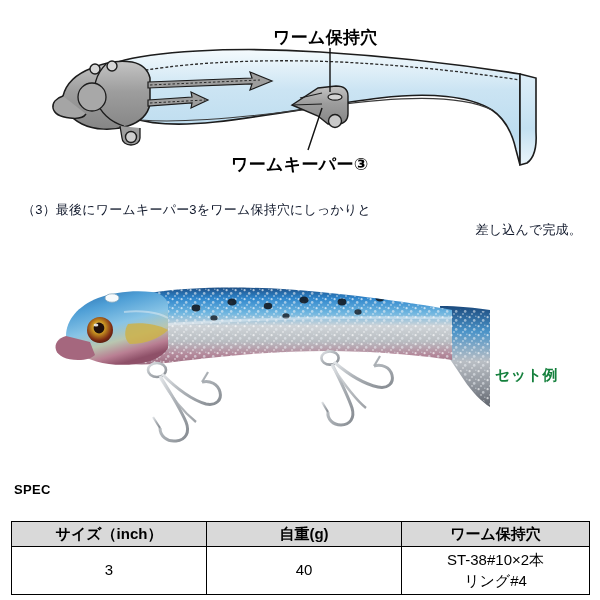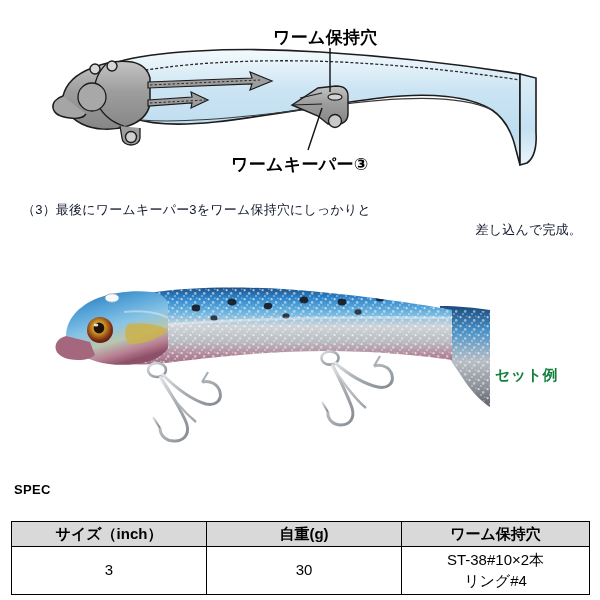--- a/index.html
+++ b/index.html
@@ -354,21 +354,21 @@
     <thead>
       <tr>
         <th>サイズ（inch）</th>
         <th>自重(g)</th>
         <th>ワーム保持穴</th>
       </tr>
     </thead>
     <tbody>
       <tr>
         <td>3</td>
-        <td>30</td>
+        <td>40</td>
         <td class="cell-multi">
           <span>ST-38#10×2本</span>
           <span>リング#4</span>
         </td>
       </tr>
     </tbody>
   </table>
 
 </div>
 

